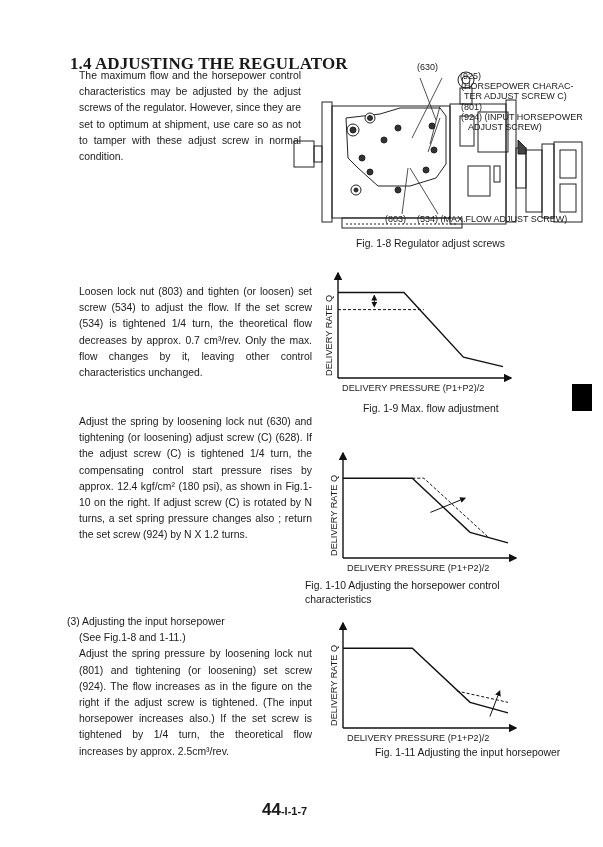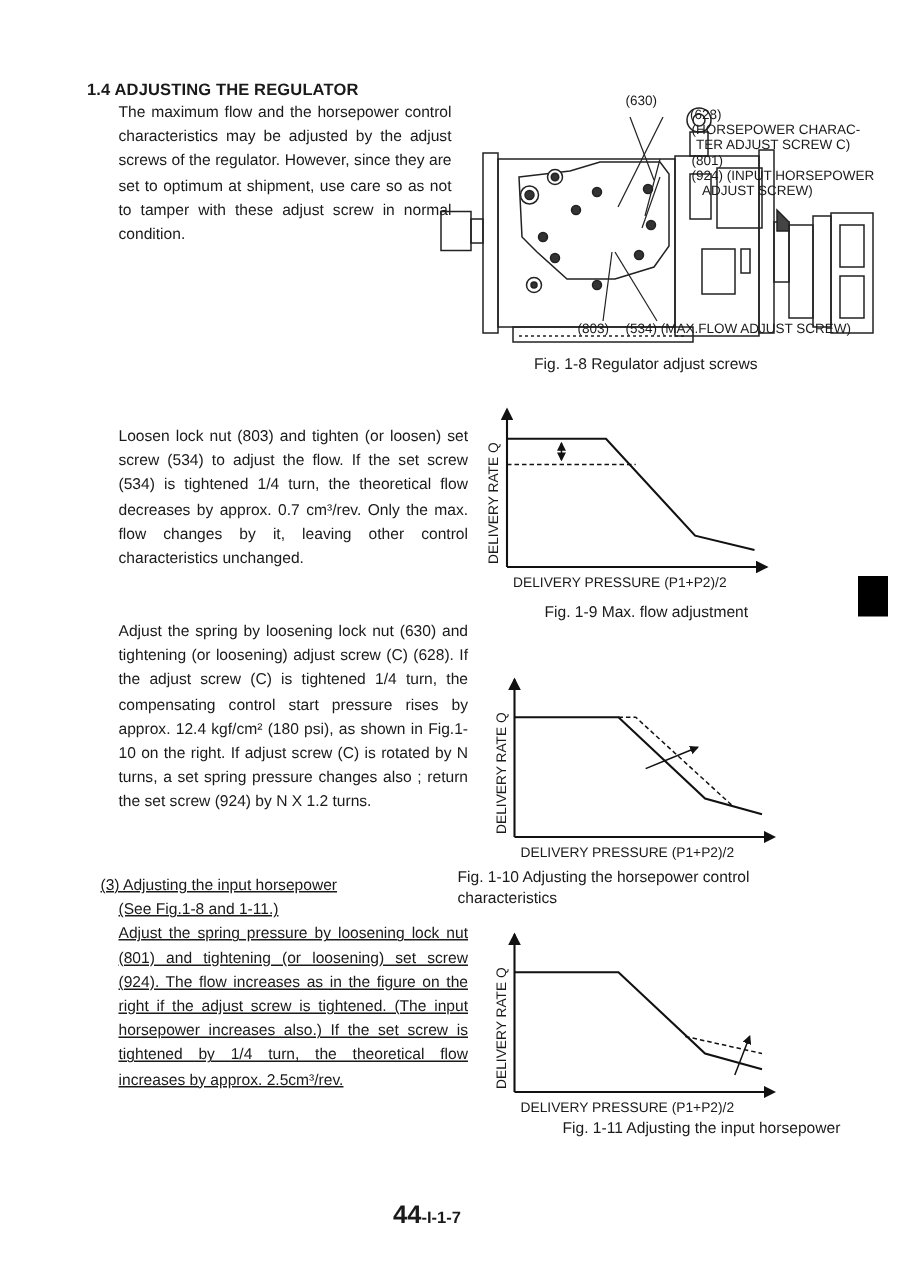--- a/index.html
+++ b/index.html
@@ -1,25 +1,25 @@
 <!DOCTYPE html>
 <html><head>
 <meta charset="utf-8">
 <style>
   html, body { margin: 0; padding: 0; background: #ffffff; }
   body { width: 603px; height: 847px; position: relative; overflow: hidden;
          font-family: "Liberation Sans", sans-serif; color: #1a1a1a; }
   .abs { position: absolute; }
-  .heading { left: 58px; top: 54px; font-size: 11px; font-weight: bold; letter-spacing: 0.1px; }
+  .heading { left: 70px; top: 54px; font-size: 17px; font-weight: bold; letter-spacing: 0.1px; font-family: Liberation Serif, serif; }
   .para { font-size: 10.4px; line-height: 16.2px; text-align: justify; }
   .intro { left: 79px; top: 68px; width: 222px; }
   .sec-title { font-size: 10.4px; line-height: 16.2px; }
   .s1 { left: 67px; top: 284px; width: 245px; }
   .s2 { left: 67px; top: 414px; width: 245px; }
-  .s3 { left: 67px; top: 583px; width: 245px; text-decoration: underline; }
+  .s3 { left: 67px; top: 614px; width: 245px; }
   .sec-body { padding-left: 12px; }
   .caption { font-size: 10.4px; line-height: 14px; }
   .callout { font-size: 9px; line-height: 11px; color: #1a1a1a; }
   .axis-lbl { font-size: 9.2px; fill: #1a1a1a; font-family: "Liberation Sans", sans-serif; }
   .page-num { left: 262px; top: 800px; font-weight: bold; }
   .page-num .big { font-size: 17px; }
   .page-num .small { font-size: 11px; }
   .tab-mark { left: 572px; top: 384px; width: 20px; height: 27px; background: #000; }
   svg text { font-family: "Liberation Sans", sans-serif; }
 </style>
@@ -87,21 +87,21 @@
       <line x1="152" y1="10" x2="122" y2="70"></line>
       <line x1="150" y1="38" x2="140" y2="76"></line>
       <line x1="150" y1="50" x2="138" y2="84"></line>
       <line x1="112" y1="146" x2="118" y2="100"></line>
       <line x1="148" y1="146" x2="120" y2="100"></line>
     </g>
   </svg>
 </div>
 
 <div class="abs callout" style="left:417px; top:62px;">(630)</div>
-<div class="abs callout" style="left:460px; top:71px;">(628)</div>
+<div class="abs callout" style="left:460px; top:71px;">(925)</div>
 <div class="abs callout" style="left:461px; top:81px;">(HORSEPOWER CHARAC-</div>
 <div class="abs callout" style="left:464px; top:91px;">TER ADJUST SCREW C)</div>
 <div class="abs callout" style="left:461px; top:102px;">(801)</div>
 <div class="abs callout" style="left:461px; top:112px;">(924) (INPUT HORSEPOWER</div>
 <div class="abs callout" style="left:468px; top:122px;">ADJUST SCREW)</div>
 <div class="abs callout" style="left:385px; top:214px;">(803)</div>
 <div class="abs callout" style="left:417px; top:214px;">(534) (MAX.FLOW ADJUST SCREW)</div>
 <div class="abs caption" style="left:356px; top:237px;">Fig. 1-8 Regulator adjust screws</div>
 
 <div class="abs s1">

